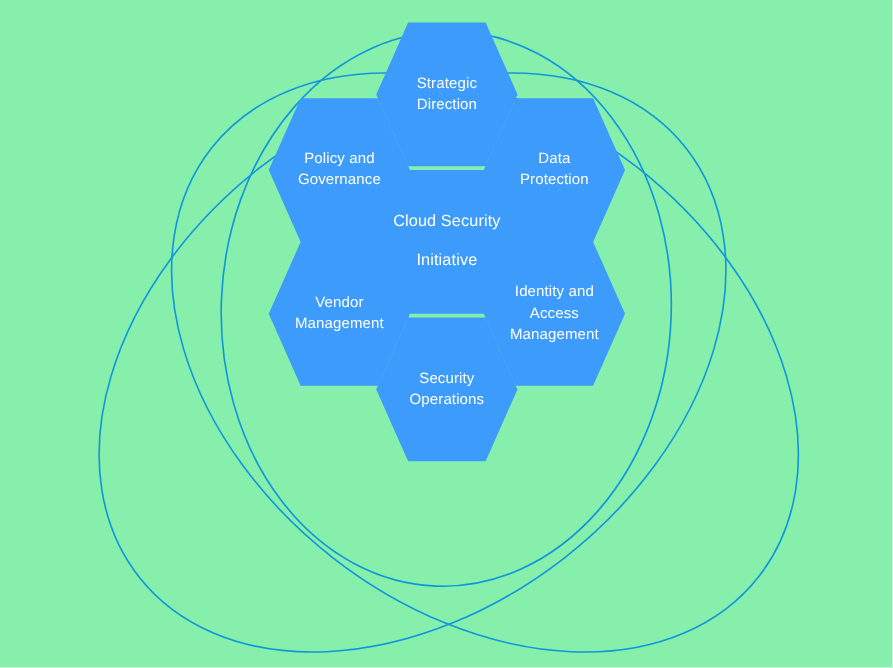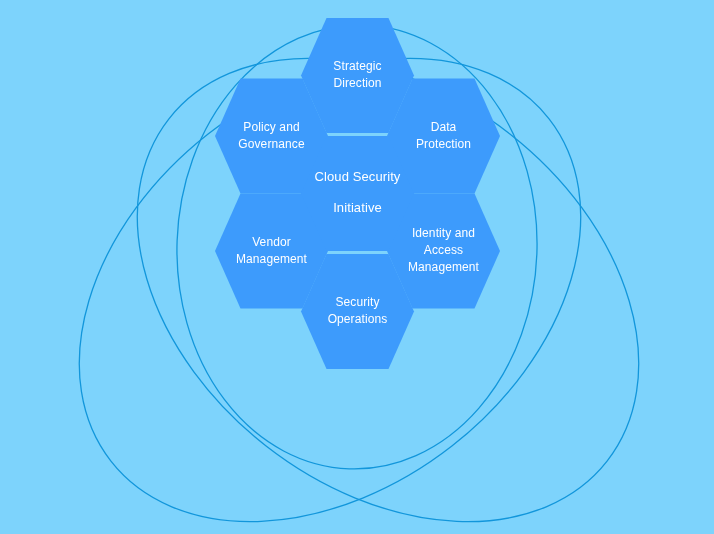--- a/index.html
+++ b/index.html
@@ -10,21 +10,21 @@
   body {
     width: 714px;
     height: 534px;
     font-family: "Liberation Sans", sans-serif;
     overflow: hidden;
   }
   #diagram-root {
     position: relative;
     width: 714px;
     height: 534px;
-    background: #7dd3fc;
+    background: #86efac;
   }
   #diagram-svg {
     position: absolute;
     left: 0;
     top: 0;
     width: 714px;
     height: 534px;
     display: block;
   }
   .hex-label {

